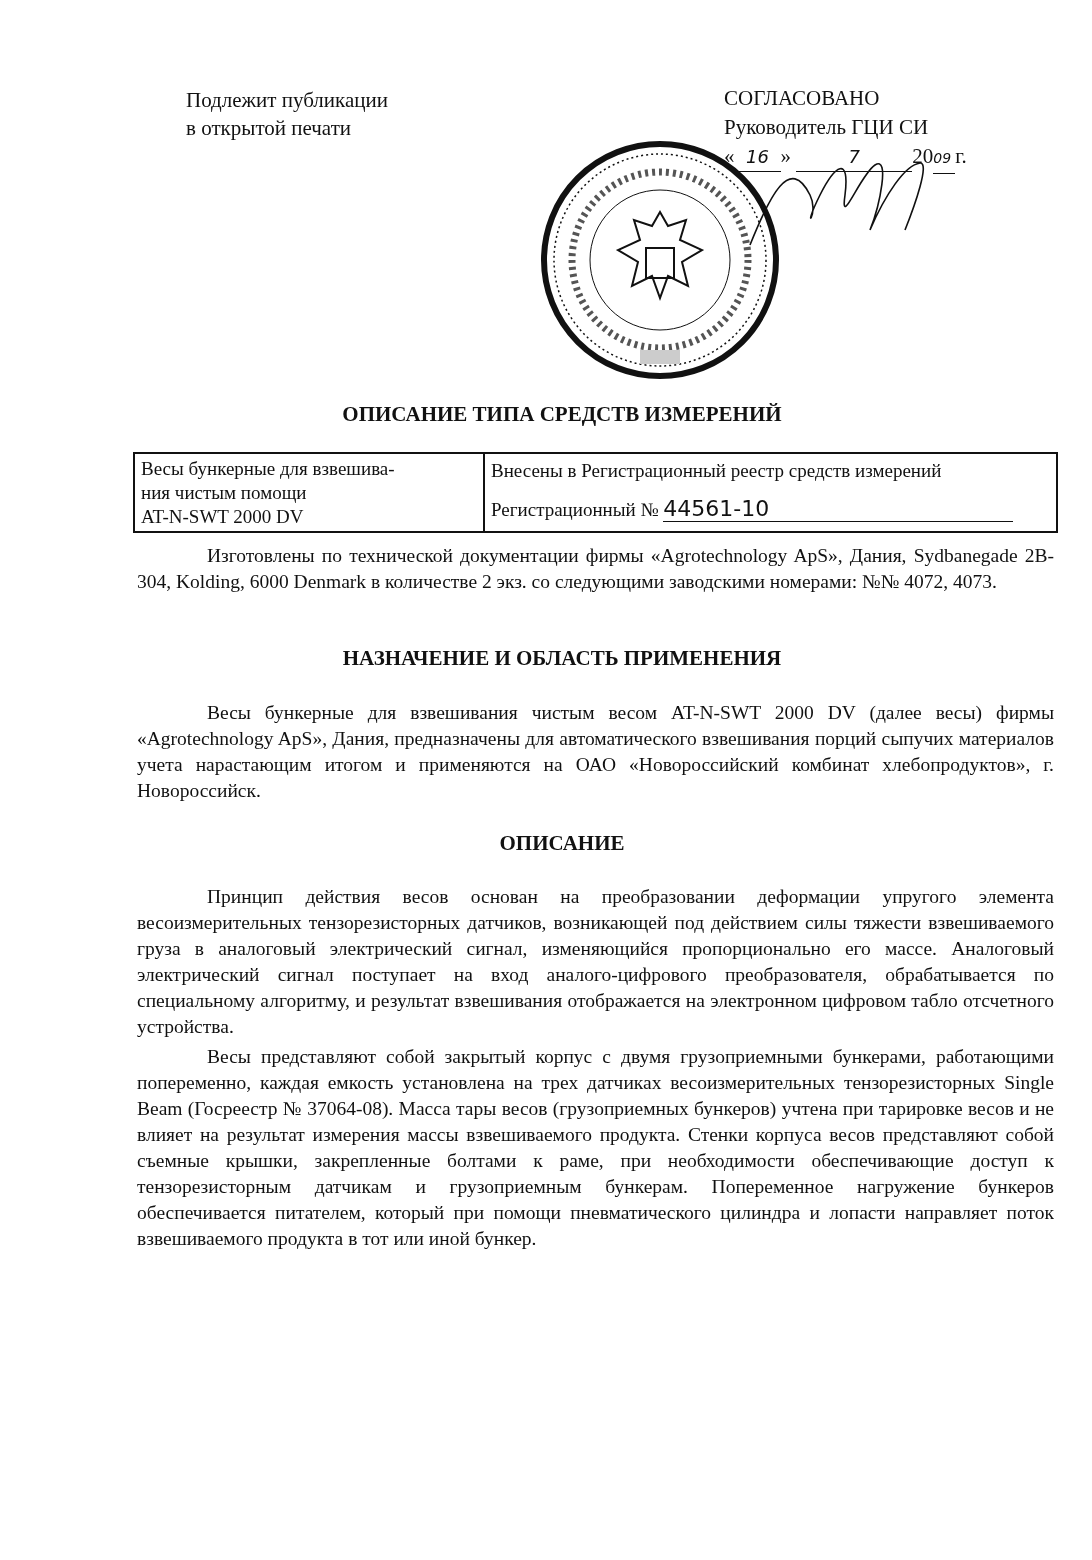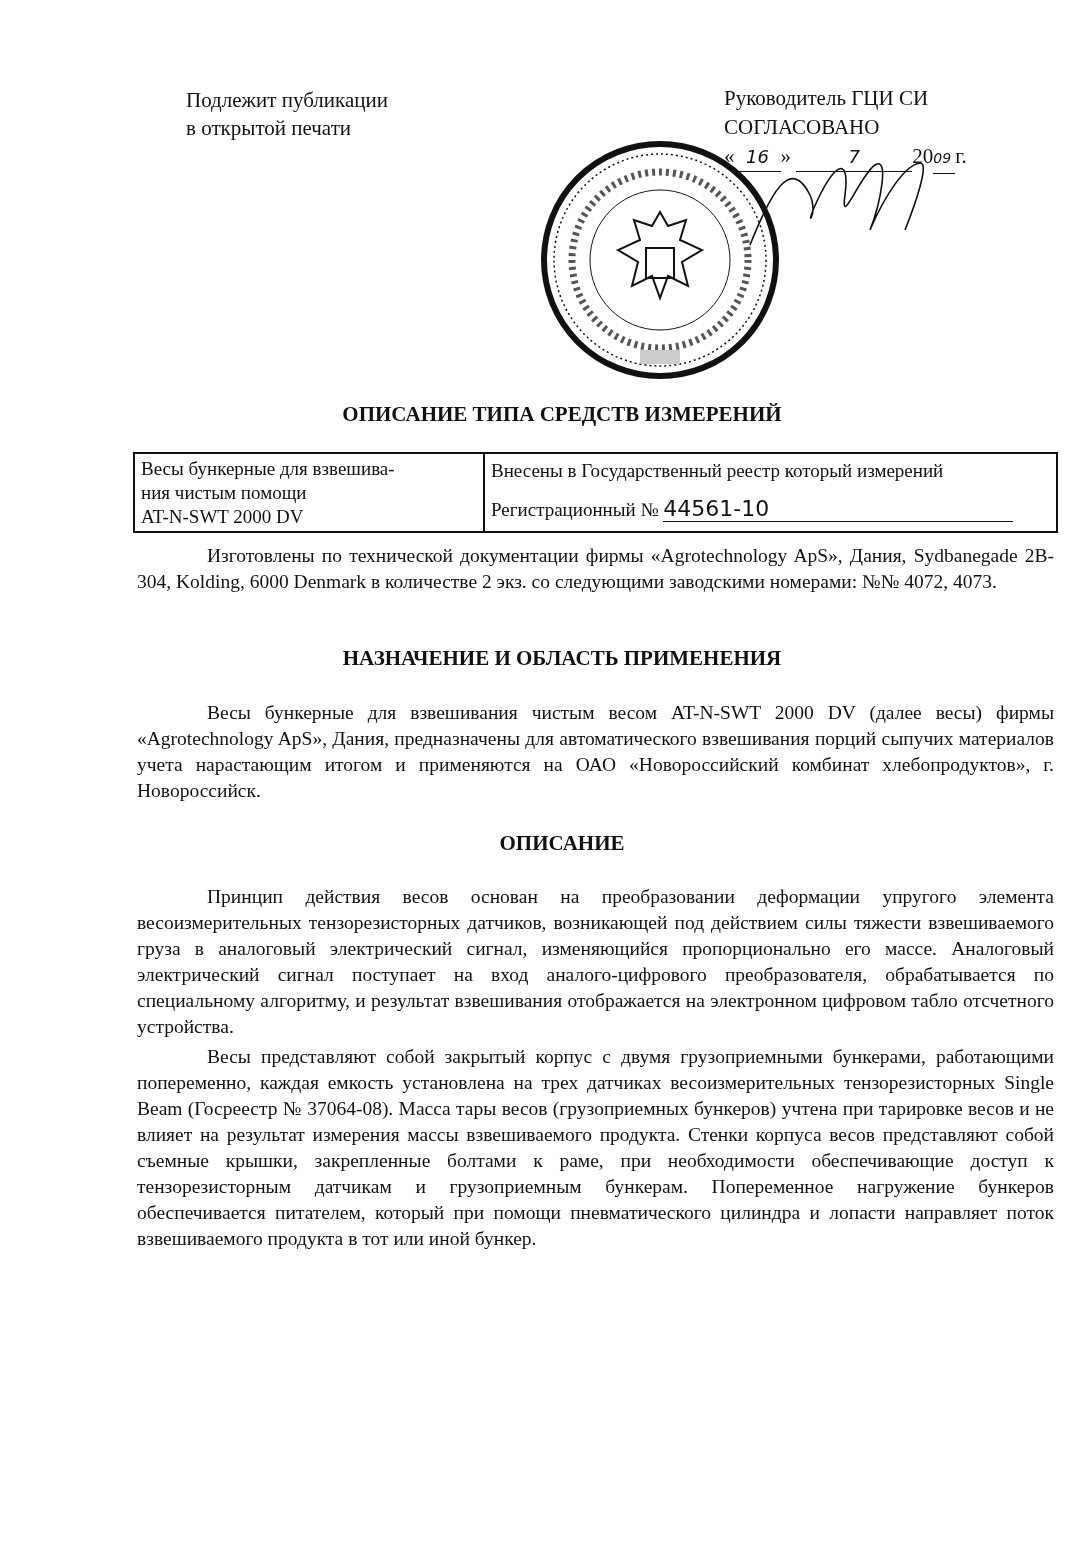--- a/index.html
+++ b/index.html
@@ -36,43 +36,43 @@
   <circle cx="120" cy="120" r="116" fill="none" stroke="#111" stroke-width="6"></circle>
   <circle cx="120" cy="120" r="106" fill="none" stroke="#111" stroke-width="1.5" stroke-dasharray="2 3"></circle>
   <circle cx="120" cy="120" r="70" fill="none" stroke="#111" stroke-width="1"></circle>
   <circle cx="120" cy="120" r="88" fill="none" stroke="#555" stroke-width="7" stroke-dasharray="3 4"></circle>
   <path d="M120 72 l-8 14 -18 -6 6 20 -22 10 20 12 -6 24 20 -10 8 22 8 -22 20 10 -6 -24 20 -12 -22 -10 6 -20 -18 6 z" fill="none" stroke="#111" stroke-width="2"></path>
   <rect x="106" y="108" width="28" height="30" fill="none" stroke="#111" stroke-width="2"></rect>
   <rect x="100" y="210" width="40" height="14" fill="#ccc"></rect>
 </svg>
 
 <div class="abs approve">
+  <div class="line">СОГЛАСОВАНО</div>
   <div class="line">Руководитель ГЦИ СИ</div>
-  <div class="line">СОГЛАСОВАНО</div>
   <div class="line">
     <span>«</span><span class="sign-line hand" style="width:46px;text-align:center;">16</span><span>»</span>
     <span class="sign-line hand" style="width:116px;text-align:center;">7</span><span>20</span><span class="sign-line hand" style="width:22px;font-size:14px;">09</span><span>г.</span>
   </div>
 </div>
 
 <svg class="abs sig" viewBox="0 0 240 120">
   <path d="M10 110 C30 60 50 20 70 60 C80 80 60 100 80 60 C95 30 110 20 105 60 C100 95 120 40 135 30 C150 20 140 70 130 95 C145 60 165 30 180 28 C190 27 175 70 165 95" fill="none" stroke="#111" stroke-width="1.6"></path>
 </svg>
 
 <div class="abs title" style="top:402px;">ОПИСАНИЕ ТИПА СРЕДСТВ ИЗМЕРЕНИЙ</div>
 
 <table class="reg">
   <tbody>
       <tr>
     <td class="left" rowspan="2">
       <div>Весы бункерные для взвешива-</div>
       <div>ния чистым помощи</div>
       <div>AT-N-SWT 2000 DV</div>
     </td>
-    <td class="right" style="border-bottom:none;">Внесены в Государственный реестр который измерений</td>
+    <td class="right" style="border-bottom:none;">Внесены в Регистрационный реестр средств измерений</td>
   </tr>
   <tr>
     <td class="right" style="border-top:none;">
       <span>Регистрационный №</span>
       <span class="regnum">44561-10</span>
     </td>
   </tr>
 </tbody>
   </table>
 

